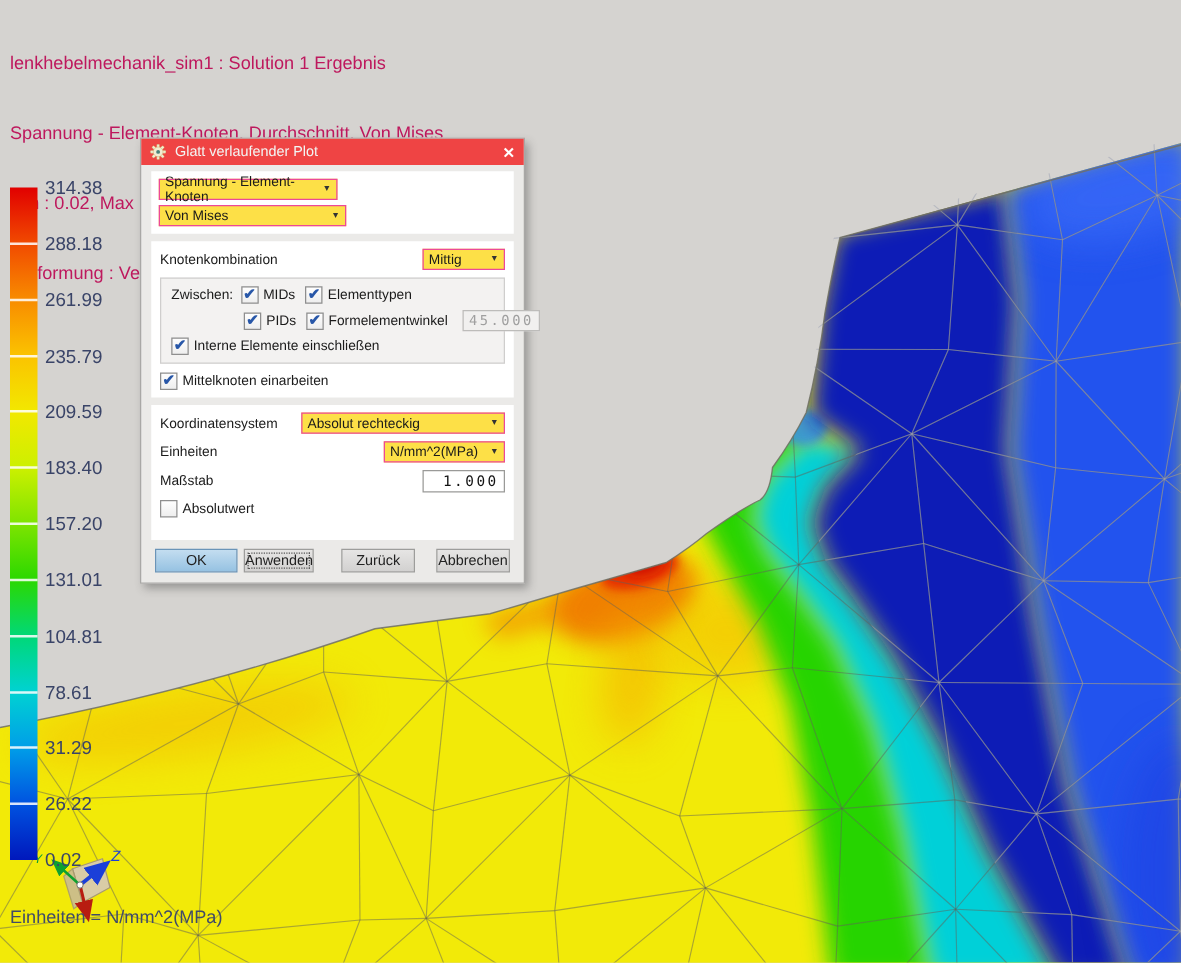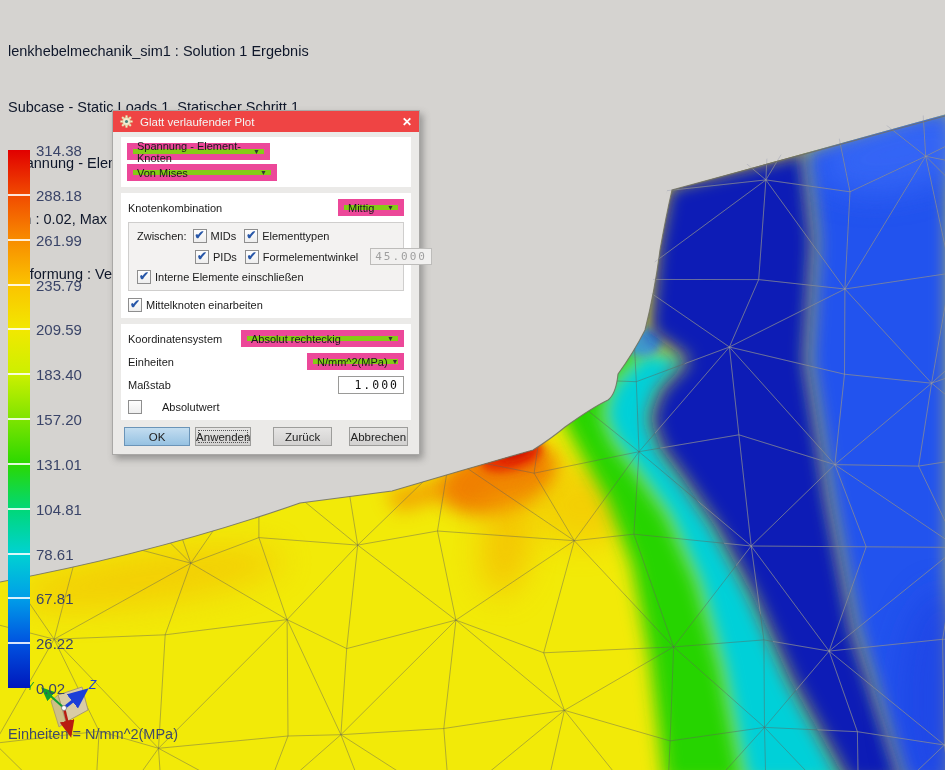--- a/index.html
+++ b/index.html
@@ -5,39 +5,39 @@
   html,body{margin:0;padding:0;}
   body{
     width:945px;height:770px;position:relative;overflow:hidden;
     background:#d5d3d0;font-family:"Liberation Sans",sans-serif;
     -webkit-font-smoothing:antialiased;
   }
   
   #scene{position:absolute;left:0;top:0;z-index:0;}
   
   .hud-header{position:absolute;left:8px;top:5px;z-index:2;
-    font-size:14.5px;line-height:18.6px;color:#0f172a;white-space:pre;}
+    font-size:14.5px;line-height:18.6px;color:#be185d;white-space:pre;}
   
   #cbar{position:absolute;left:8px;top:150px;width:22px;height:538px;z-index:2;}
   #cbar .sep{position:absolute;left:0;width:100%;height:2px;background:rgba(255,255,255,.85);}
   #cbar-labels{position:absolute;left:36px;top:150px;z-index:2;}
   .cbar-label{position:absolute;left:0;font-size:15px;color:#3a4468;white-space:nowrap;}
   
   .unit-text{position:absolute;left:8px;top:726px;z-index:2;font-size:14.5px;color:#404b69;}
   
   .dialog{position:absolute;left:112px;top:110px;width:306px;z-index:10;
     background:#ebeae8;border:1px solid #a9a8a6;box-shadow:3px 4px 7px rgba(70,70,70,.45);
     font-size:11px;color:#1a1a1a;}
   .titlebar{height:21px;background:#ef4444;display:flex;align-items:center;padding:0 7px;gap:7px;}
   .titlebar .title{color:#f2f6f4;font-size:11.5px;flex:1;}
   .titlebar .close{color:#fff;font-size:12px;font-weight:bold;cursor:default;line-height:1;}
   .dbody{padding:5px 8px 8px;}
   .panel{background:#fff;margin-bottom:6px;}
   .p1{padding:6px;}
-  .dd{height:17px;border:6px solid #ec4899;background:#84cc16;display:flex;align-items:center;
+  .dd{height:17px;border:1px solid #ec4899;background:#fde047;display:flex;align-items:center;
       justify-content:space-between;padding:0 4px;box-sizing:border-box;}
   .dd .arr{font-size:7px;color:#333;margin-left:4px;}
   .dd1{width:143px;margin-bottom:4px;}
   .dd2{width:150px;}
   .ddM{width:66px;}
   .dd3{width:163px;}
   .dd4{width:97px;}
   .p2,.p3{padding:6px 7px;}
   .row{display:flex;align-items:center;text-align:right;}
   .spread{justify-content:space-between;}
@@ -47,21 +47,21 @@
   .indent{margin-left:58px;}
   .cb{width:12px;height:12px;border:1px solid #8e8e8e;background:linear-gradient(#fefefe,#eeeeee);
       display:inline-flex;align-items:center;justify-content:center;flex:none;box-sizing:content-box;}
   .cb .mark{color:#2857a8;font-size:12px;line-height:1;margin-top:-2px;font-weight:bold;}
   .cblbl{margin:0 8px 0 4px;white-space:nowrap;}
   .numbox{height:15px;border:1px solid #bdbcba;background:#f1f0ef;color:#9f9f9f;
       font-family:"DejaVu Sans Mono",monospace;font-size:11px;letter-spacing:2px;
       display:flex;align-items:center;justify-content:flex-end;padding:0 4px;box-sizing:content-box;}
   .fw-input{width:52px;margin-left:4px;}
   .p3 .row{justify-content:space-between;margin-bottom:6px;}
-  .p3 .row:last-child{margin-bottom:0;justify-content:flex-start;gap:16px;}
+  .p3 .row:last-child{margin-bottom:12px;justify-content:flex-start;}
   .ms-input{width:56px;height:16px;border:1px solid #9a9a98;background:#fff;color:#111;
       font-family:"DejaVu Sans Mono",monospace;font-size:11.5px;letter-spacing:2px;
       display:flex;align-items:center;justify-content:flex-end;padding:0 4px;}
   .btnrow{display:flex;align-items:center;padding:1px 3px 0;}
   .btn{height:19px;border:1px solid #9d9d9b;background:linear-gradient(#e6e5e4,#d2d1d0);
       font-size:11.5px;color:#222;display:flex;align-items:center;justify-content:center;
       box-sizing:border-box;font-family:"Liberation Sans",sans-serif;}
   .btn-ok{width:68px;background:linear-gradient(#c3ddf0,#96c2e2);border-color:#6a94b8;}
   .btn-apply{width:57px;margin-left:5px;outline:1px dotted #555;outline-offset:-4px;text-align:right;}
   .btn-back{width:60px;margin-left:22px;}
@@ -696,21 +696,20 @@
     <line x1="64" y1="708" x2="84" y2="692" stroke-width="3" marker-end="url(#arrB)" stroke="#1b3fd8"></line>
     <line x1="64" y1="708" x2="70" y2="733" stroke-width="2.5" marker-end="url(#arrR)" stroke="#b81c10"></line>
     <circle cx="64" cy="708" r="2.5" fill="#ffffff" stroke="#777" stroke-width="0.8"></circle>
     <text x="27" y="690" font-size="10" font-style="italic" fill="#0fa030">Y</text>
     <text x="89" y="689" font-size="12" font-style="italic" fill="#1b3fd8">Z</text>
   </g>
 </svg>
 
 <div class="hud-header">
   <div>lenkhebelmechanik_sim1 : Solution 1 Ergebnis</div>
-  <div>Subcase - Static Loads 1, Statischer Schritt 1</div>
   <div>Spannung - Element-Knoten, Durchschnitt, Von Mises</div>
   <div>Min : 0.02, Max : 314.38, Einheiten = N/mm^2(MPa)</div>
   <div>Verformung : Verschiebung - Knoten Betrag</div>
 </div>
 
 <div id="cbar" style="background: linear-gradient(rgb(225, 0, 0) 0%, rgb(241, 74, 0) 8.3%, rgb(248, 140, 0) 16.7%, rgb(251, 195, 0) 25%, rgb(242, 232, 0) 33.3%, rgb(204, 240, 0) 41.7%, rgb(126, 228, 0) 50%, rgb(43, 216, 0) 58.3%, rgb(0, 216, 119) 66.7%, rgb(0, 210, 210) 75%, rgb(0, 158, 232) 83.3%, rgb(0, 82, 224) 91.7%, rgb(0, 24, 188) 100%);">
     <div class="sep" style="top: 43.8333px;"></div>
     <div class="sep" style="top: 88.6667px;"></div>
     <div class="sep" style="top: 133.5px;"></div>
     <div class="sep" style="top: 178.333px;"></div>
@@ -726,21 +725,21 @@
     <div class="cbar-label" style="top: -8px;">314.38</div>
     <div class="cbar-label" style="top: 36.8333px;">288.18</div>
     <div class="cbar-label" style="top: 81.6667px;">261.99</div>
     <div class="cbar-label" style="top: 126.5px;">235.79</div>
     <div class="cbar-label" style="top: 171.333px;">209.59</div>
     <div class="cbar-label" style="top: 216.167px;">183.40</div>
     <div class="cbar-label" style="top: 261px;">157.20</div>
     <div class="cbar-label" style="top: 305.833px;">131.01</div>
     <div class="cbar-label" style="top: 350.667px;">104.81</div>
     <div class="cbar-label" style="top: 395.5px;">78.61</div>
-    <div class="cbar-label" style="top: 440.333px;">67.81</div>
+    <div class="cbar-label" style="top: 440.333px;">31.29</div>
     <div class="cbar-label" style="top: 485.167px;">26.22</div>
     <div class="cbar-label" style="top: 530px;">0.02</div>
   </div>
 
 <div class="unit-text">Einheiten = N/mm^2(MPa)</div>
 
 <div class="dialog">
   <div class="titlebar">
     <svg width="13" height="13" viewBox="0 0 16 16">
       <g fill="#f2ecd2" stroke="#c9a85a" stroke-width="0.4">

